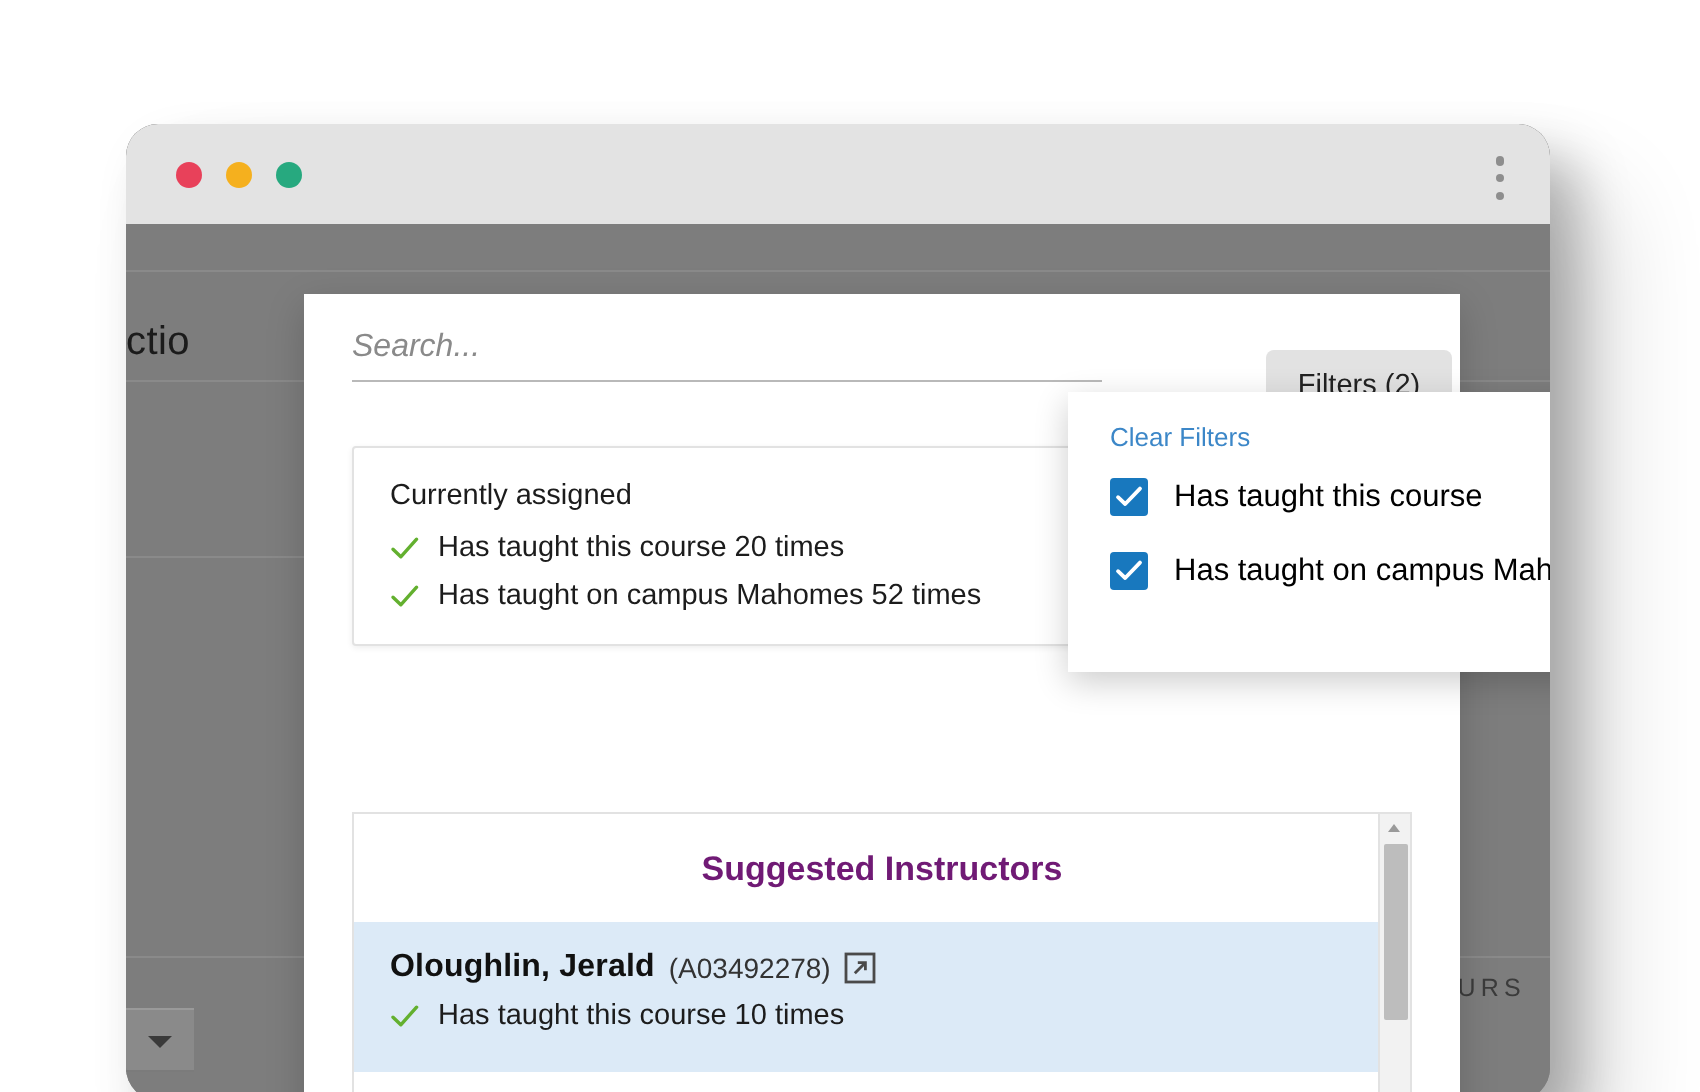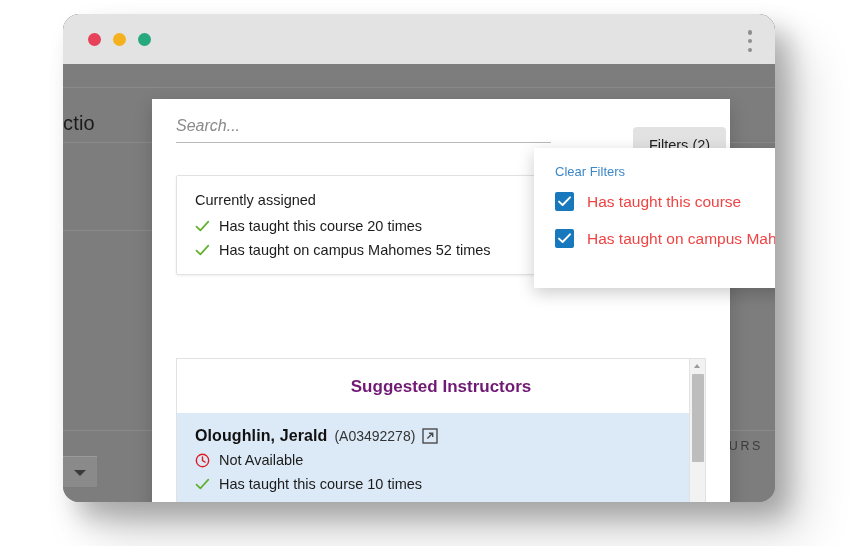--- a/index.html
+++ b/index.html
@@ -14,20 +14,21 @@
     font-family: "Liberation Sans", sans-serif;
     -webkit-font-smoothing: antialiased;
   }
 
   
   #stage {
     position: relative;
     width: 850px;
     height: 418px;
     background: #ffffff;
+    margin-top: 48px;
   }
 
   
   .app-window {
     position: absolute;
     left: 63px;
     top: 14px;
     width: 712px;
     height: 488px;
     border-radius: 16px;
@@ -370,21 +371,21 @@
     flex: 0 0 auto;
     width: 19px;
     height: 19px;
     background: #1878be;
     border-radius: 2px;
     position: relative;
   }
   .cbx svg { position: absolute; left: 2px; top: 2px; }
   .filter-opt span.lbl {
     font-size: 15.5px;
-    color: #ef4444;
+    color: #000000;
   }
 </style>
 </head>
 <body>
 
 <div id="stage">
 
   <div class="app-window">
 
     <div class="titlebar">
@@ -457,29 +458,20 @@
             <span class="person-id">(A03492278)</span>
             <span class="ext-link">
               <svg width="16" height="16" viewBox="0 0 16 16">
                 <rect x="1" y="1" width="14" height="14" fill="none" stroke="#4a4a4a" stroke-width="1.4"></rect>
                 <path d="M5.4 10.6 L10.4 5.6" stroke="#4a4a4a" stroke-width="1.4" fill="none"></path>
                 <path d="M6.9 5.3 L10.7 5.3 L10.7 9.1" stroke="#4a4a4a" stroke-width="1.4" fill="none"></path>
               </svg>
             </span>
           </div>
 
-          <div class="bullet">
-            <span class="clockicon">
-              <svg width="15" height="15" viewBox="0 0 16 16">
-                <circle cx="8" cy="8" r="6.6" fill="none" stroke="#e01b24" stroke-width="1.5"></circle>
-                <path d="M8 4.2 L8 8.2 L10.8 9.7" stroke="#e01b24" stroke-width="1.5" fill="none" stroke-linecap="round"></path>
-              </svg>
-            </span>
-            <span>Not Available</span>
-          </div>
 
           <div class="bullet">
             <span class="check">
               <svg width="15" height="15" viewBox="0 0 15 15">
                 <path d="M1.5 7.6 L5.4 11.4 L13.3 2.6" stroke="#63b02f" stroke-width="1.7" fill="none" stroke-linecap="round" stroke-linejoin="round"></path>
               </svg>
             </span>
             <span>Has taught this course 10 times</span>
           </div>
         </div>

